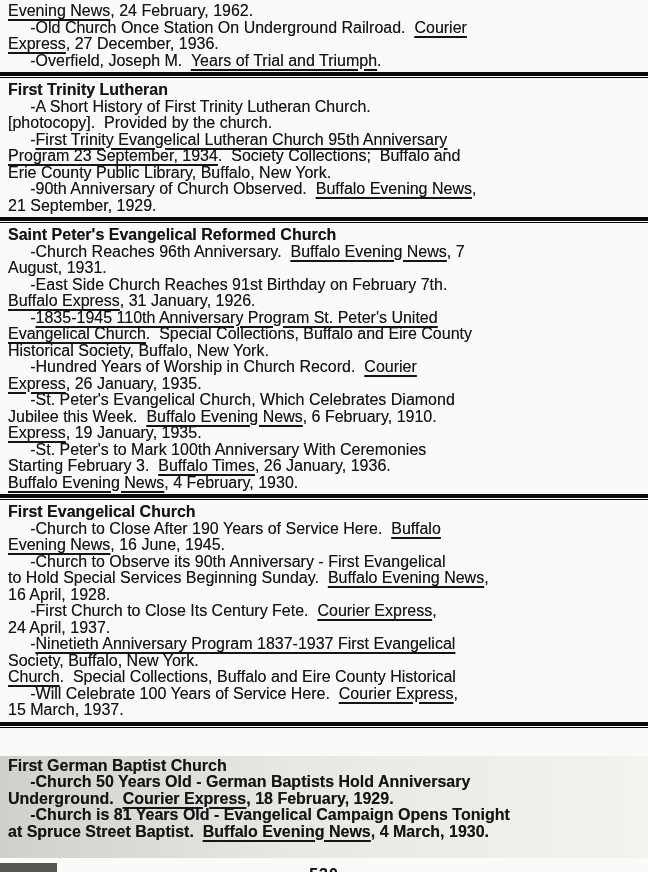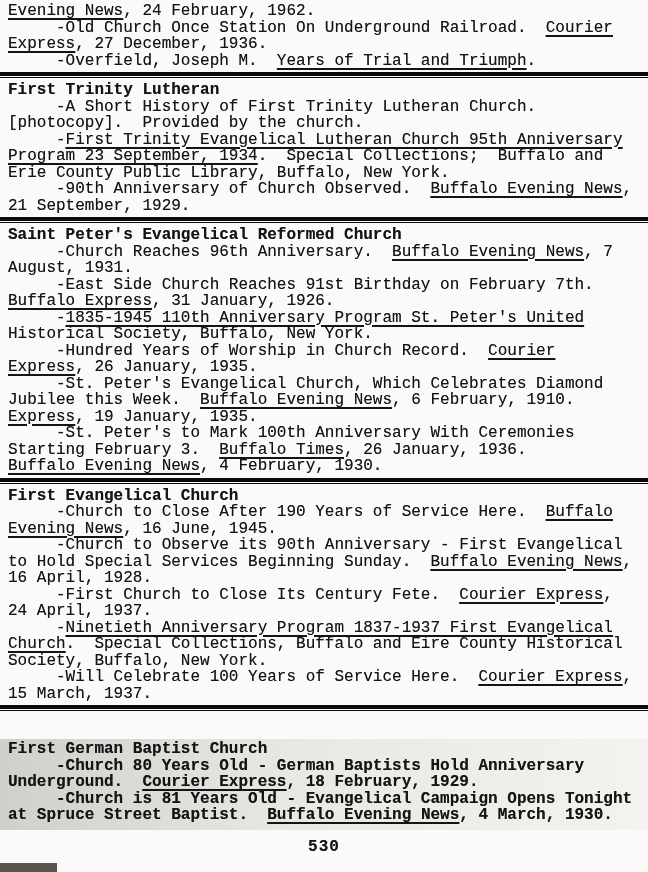--- a/index.html
+++ b/index.html
@@ -7,21 +7,21 @@
     padding: 0;
     background: #f7f6f3;
   }
   .page {
     position: relative;
     width: 648px;
     height: 872px;
     box-sizing: border-box;
     padding: 3px 0 0 8px;
     background: #fbfaf8;
-    font-family: Liberation Mono, monospace;
+    font-family: Liberation Sans, sans-serif;
     font-size: 16px;
     line-height: 16.5px;
     color: #141414;
     overflow: hidden;
     text-shadow: 0 0 0.5px rgba(20,20,20,0.55);
   }
   .line {
     white-space: pre;
     height: 16.5px;
   }
@@ -37,21 +37,21 @@
     width: 648px;
     margin: 3px 0 4px -8px;
     height: 1px;
     border: 0;
     border-top: 4px solid #0b0b0b;
     border-bottom: 1px solid #0b0b0b;
     background: transparent;
   }
   .section.shaded {
     margin-left: -8px;
-    padding: 2px 0 6px 8px;
+    padding: 2px 0 18px 8px;
     font-weight: 700;
     background: linear-gradient(90deg,
       rgba(150,148,142,0.42) 0%,
       rgba(185,183,177,0.28) 45%,
       rgba(210,208,202,0.18) 100%);
     margin-top: 28px;
   }
   .pagenum {
     width: 648px;
     margin-left: -8px;
@@ -79,33 +79,34 @@
         <div class="line"><span class="">     -Old Church Once Station On Underground Railroad.  </span><span class="u">Courier</span></div>
         <div class="line"><span class="u">Express</span><span class="">, 27 December, 1936.</span></div>
         <div class="line"><span class="">     -Overfield, Joseph M.  </span><span class="u">Years of Trial and Triumph</span><span class="">.</span></div>
       </section>
       <div class="rule"></div>
       <section class="section">
         <div class="line heading">First Trinity Lutheran</div>
         <div class="line"><span class="">     -A Short History of First Trinity Lutheran Church.</span></div>
         <div class="line"><span class="">[photocopy].  Provided by the church.</span></div>
         <div class="line"><span class="">     -</span><span class="u">First Trinity Evangelical Lutheran Church 95th Anniversary</span></div>
-        <div class="line"><span class="u">Program 23 September, 1934</span><span class="">.  Special Collections;  Buffalo and</span></div>
+        <div class="line"><span class="u">Program 23 September, 1934</span><span class="">.  Society Collections;  Buffalo and</span></div>
         <div class="line"><span class="">Erie County Public Library, Buffalo, New York.</span></div>
         <div class="line"><span class="">     -90th Anniversary of Church Observed.  </span><span class="u">Buffalo Evening News</span><span class="">,</span></div>
         <div class="line"><span class="">21 September, 1929.</span></div>
       </section>
       <div class="rule"></div>
       <section class="section">
         <div class="line heading">Saint Peter's Evangelical Reformed Church</div>
         <div class="line"><span class="">     -Church Reaches 96th Anniversary.  </span><span class="u">Buffalo Evening News</span><span class="">, 7</span></div>
         <div class="line"><span class="">August, 1931.</span></div>
         <div class="line"><span class="">     -East Side Church Reaches 91st Birthday on February 7th.</span></div>
         <div class="line"><span class="u">Buffalo Express</span><span class="">, 31 January, 1926.</span></div>
         <div class="line"><span class="">     -</span><span class="u">1835-1945 110th Anniversary Program St. Peter's United</span></div>
+        <div class="line"><span class="u">Evangelical Church</span><span class="">.  Special Collections, Buffalo and Eire County</span></div>
         <div class="line"><span class="">Historical Society, Buffalo, New York.</span></div>
         <div class="line"><span class="">     -Hundred Years of Worship in Church Record.  </span><span class="u">Courier</span></div>
         <div class="line"><span class="u">Express</span><span class="">, 26 January, 1935.</span></div>
         <div class="line"><span class="">     -St. Peter's Evangelical Church, Which Celebrates Diamond</span></div>
         <div class="line"><span class="">Jubilee this Week.  </span><span class="u">Buffalo Evening News</span><span class="">, 6 February, 1910.</span></div>
         <div class="line"><span class="u">Express</span><span class="">, 19 January, 1935.</span></div>
         <div class="line"><span class="">     -St. Peter's to Mark 100th Anniversary With Ceremonies</span></div>
         <div class="line"><span class="">Starting February 3.  </span><span class="u">Buffalo Times</span><span class="">, 26 January, 1936.</span></div>
         <div class="line"><span class="u">Buffalo Evening News</span><span class="">, 4 February, 1930.</span></div>
       </section>
@@ -113,29 +114,29 @@
       <section class="section">
         <div class="line heading">First Evangelical Church</div>
         <div class="line"><span class="">     -Church to Close After 190 Years of Service Here.  </span><span class="u">Buffalo</span></div>
         <div class="line"><span class="u">Evening News</span><span class="">, 16 June, 1945.</span></div>
         <div class="line"><span class="">     -Church to Observe its 90th Anniversary - First Evangelical</span></div>
         <div class="line"><span class="">to Hold Special Services Beginning Sunday.  </span><span class="u">Buffalo Evening News</span><span class="">,</span></div>
         <div class="line"><span class="">16 April, 1928.</span></div>
         <div class="line"><span class="">     -First Church to Close Its Century Fete.  </span><span class="u">Courier Express</span><span class="">,</span></div>
         <div class="line"><span class="">24 April, 1937.</span></div>
         <div class="line"><span class="">     -</span><span class="u">Ninetieth Anniversary Program 1837-1937 First Evangelical</span></div>
+        <div class="line"><span class="">Society, Buffalo, New York.</span></div>
         <div class="line"><span class="u">Church</span><span class="">.  Special Collections, Buffalo and Eire County Historical</span></div>
-        <div class="line"><span class="">Society, Buffalo, New York.</span></div>
         <div class="line"><span class="">     -Will Celebrate 100 Years of Service Here.  </span><span class="u">Courier Express</span><span class="">,</span></div>
         <div class="line"><span class="">15 March, 1937.</span></div>
       </section>
       <div class="rule"></div>
       <section class="section shaded">
         <div class="line heading">First German Baptist Church</div>
-        <div class="line"><span class="">     -Church 80 Years Old - German Baptists Hold Anniversary</span></div>
+        <div class="line"><span class="">     -Church 50 Years Old - German Baptists Hold Anniversary</span></div>
         <div class="line"><span class="">Underground.  </span><span class="u">Courier Express</span><span class="">, 18 February, 1929.</span></div>
         <div class="line"><span class="">     -Church is 81 Years Old - Evangelical Campaign Opens Tonight</span></div>
         <div class="line"><span class="">at Spruce Street Baptist.  </span><span class="u">Buffalo Evening News</span><span class="">, 4 March, 1930.</span></div>
       </section>
     </div>
   <div class="pagenum">530</div>
   <div class="corner-artifact"></div>
 </main>
 
 </body></html>

